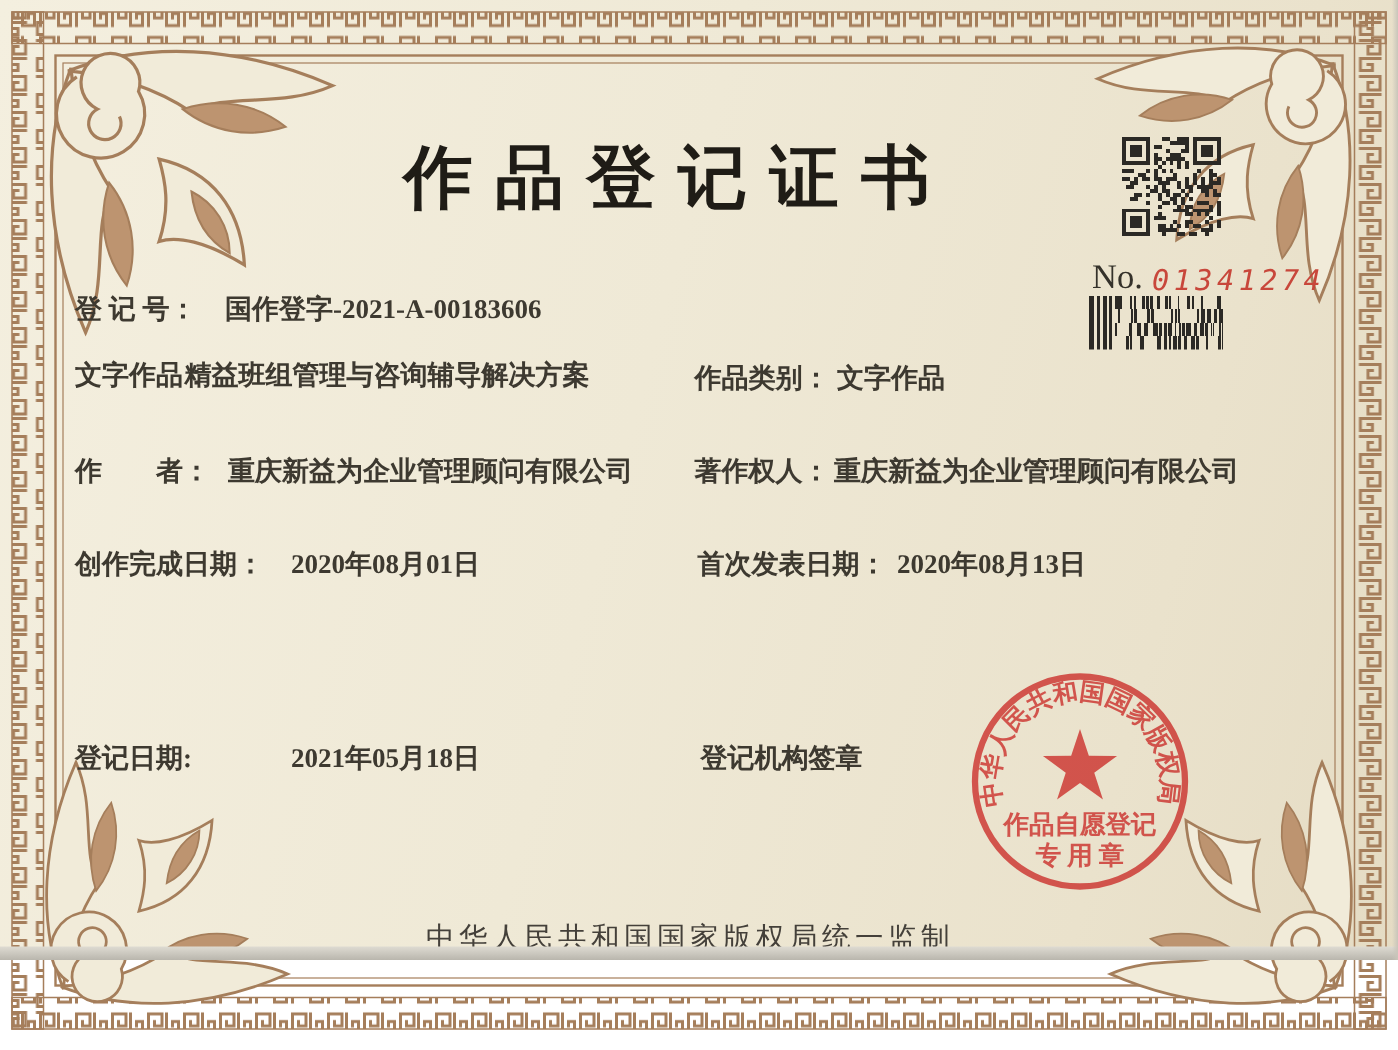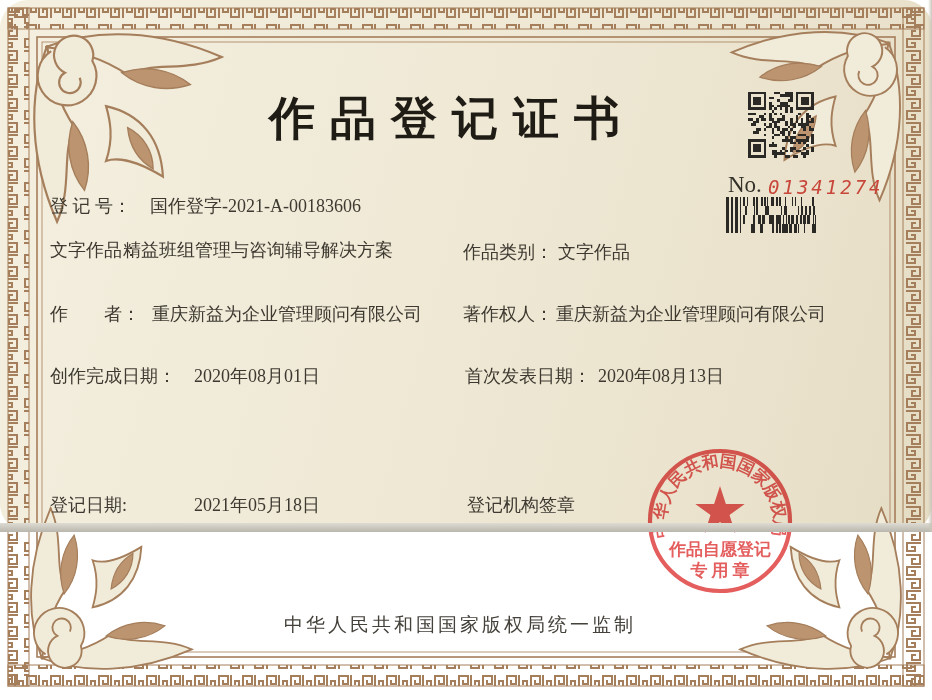--- a/index.html
+++ b/index.html
@@ -1,24 +1,24 @@
 <!DOCTYPE html>
 <html><head>
 <meta charset="utf-8">
 <style>
   html,body{margin:0;padding:0;}
   body{width:932px;height:700px;overflow:hidden;font-family:"Liberation Serif","DejaVu Serif",serif;}
-  .cert{position:relative;width:932px;height:532px;
-        background:linear-gradient(105deg,#f4efdf 0%,#efe9d6 45%,#eae2cc 80%,#e5dcc4 100%);border-radius:28px;}
+  .cert{position:relative;width:932px;height:640px;
+        background:linear-gradient(105deg,#f4efdf 0%,#efe9d6 45%,#eae2cc 80%,#e5dcc4 100%);}
   .border-svg{position:absolute;left:0;top:0;z-index:1;}
   .scan-edge{position:absolute;left:0;right:0;bottom:0;height:9px;z-index:5;
         background:linear-gradient(#dedbd2,#b9b6ad);}
   .scan-edge-r{position:absolute;top:0;bottom:0;right:0;width:4px;z-index:5;
         background:linear-gradient(90deg,rgba(180,176,165,0),#c9c5ba);}
-  .txt{position:absolute;z-index:2;color:#3d3930;font-size:18px;white-space:nowrap;}
+  .txt{position:absolute;z-index:2;color:#3d3930;font-size:18px;white-space:nowrap;font-weight:bold;}
   .title{position:absolute;z-index:2;left:0;top:88px;width:932px;text-align:center;
         transform:translateX(-14px);font-size:46px;font-weight:bold;color:#1f1c16;
         letter-spacing:15px;}
   .serial-no{position:absolute;z-index:2;left:728px;top:172px;font-size:23px;color:#35322b;}
   .serial-num{position:absolute;z-index:2;left:768px;top:176px;font-size:19px;color:#c8473b;
         font-family:"DejaVu Sans Mono",monospace;letter-spacing:3px;font-style:italic;}
   .statement{position:absolute;z-index:2;left:50px;top:400px;width:840px;font-size:18px;
         line-height:27px;color:#3d3930;}
   .statement .l1{text-indent:2em;display:block;}
   .footer{position:absolute;z-index:2;left:0;top:612px;width:932px;text-align:center;

